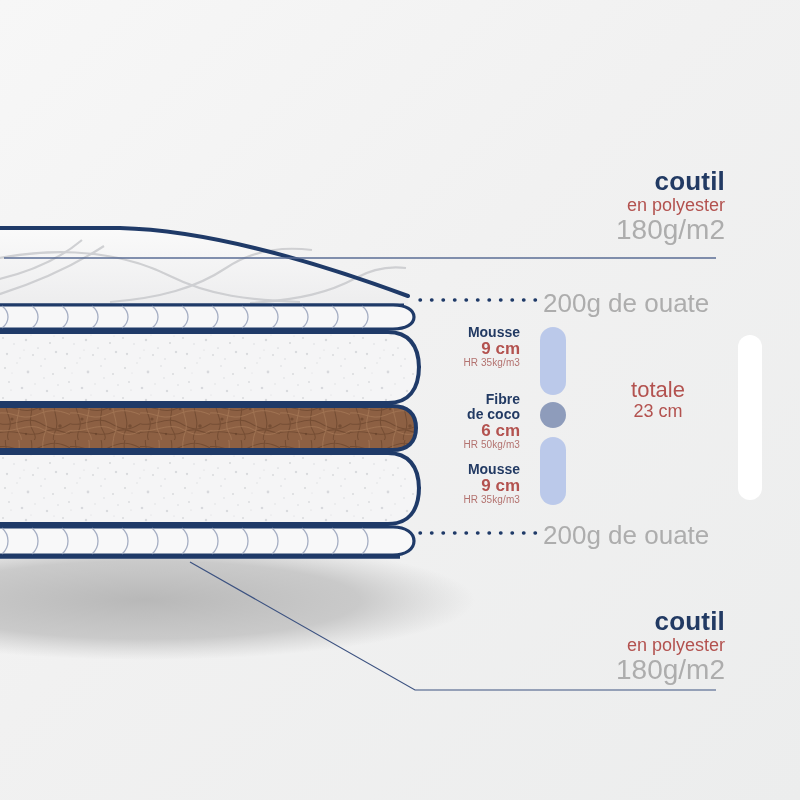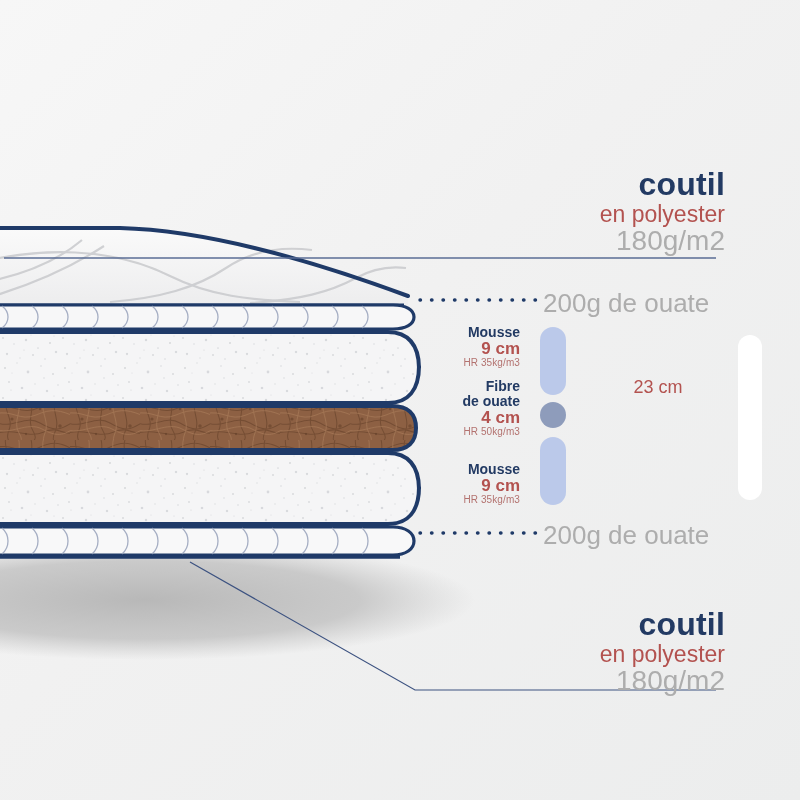--- a/index.html
+++ b/index.html
@@ -8,38 +8,38 @@
     font-family:"Liberation Sans", sans-serif;
     background:#f2f2f2;
   }
   #stage{position:relative;width:800px;height:800px;overflow:hidden;
     background:linear-gradient(135deg,#f7f7f7 0%,#f1f1f1 45%,#eceded 100%);}
 
   .svg-abs{position:absolute;left:0;top:0;width:800px;height:800px;}
 
   
   .lbl{position:absolute;text-align:right;line-height:1.06;}
-  .lbl .t1{font-size:32px;font-weight:bold;color:#223a63;letter-spacing:.2px;}
-  .lbl .t2{font-size:23px;color:#b3524f;}
+  .lbl .t1{font-size:26px;font-weight:bold;color:#223a63;letter-spacing:.2px;}
+  .lbl .t2{font-size:18px;color:#b3524f;}
   .lbl .t3{font-size:28px;color:#adadad;}
 
   #coutil-top{right:75px;top:168px;}
   #coutil-bottom{right:75px;top:608px;}
 
   .ouate{position:absolute;font-size:26px;color:#adadad;white-space:nowrap;}
   #ouate-top{left:543px;top:288px;}
   #ouate-bottom{left:543px;top:520px;}
 
   .layer-lbl{position:absolute;text-align:right;line-height:1.07;width:120px;}
   .layer-lbl .n{font-size:14px;font-weight:bold;color:#223a63;}
   .layer-lbl .v{font-size:17px;color:#b3524f;font-weight:bold;}
   .layer-lbl .d{font-size:10px;color:#b3726f;letter-spacing:.1px;}
 
   #lab-mousse-top{left:400px;top:325px;}
-  #lab-coco{left:400px;top:379px;}
+  #lab-coco{left:400px;top:392px;}
   #lab-mousse-bot{left:400px;top:462px;}
 
   #epaisseur{position:absolute;left:588px;top:378px;text-align:center;width:140px;line-height:1.07;}
   #epaisseur .e1{font-size:25px;font-weight:bold;color:#223a63;}
   #epaisseur .e2{font-size:22px;color:#b3524f;}
   #epaisseur .e3{font-size:18px;color:#b3524f;}
 
   
   .cap{position:absolute;background:#bbc9ea;}
   #cap-top{left:540px;top:327px;width:26px;height:68px;border-radius:13px;}
@@ -222,34 +222,35 @@
   <div class="ouate" id="ouate-bottom">200g de ouate</div>
 
   <div class="layer-lbl" id="lab-mousse-top">
     <div class="n">Mousse</div>
     <div class="v">9 cm</div>
     <div class="d">HR 35kg/m3</div>
   </div>
 
   <div class="layer-lbl" id="lab-coco">
     <div class="n">Fibre</div>
-    <div class="n">de ouate</div>
-    <div class="v">4 cm</div>
+    <div class="n">de coco</div>
+    <div class="v">6 cm</div>
     <div class="d">HR 50kg/m3</div>
   </div>
 
   <div class="layer-lbl" id="lab-mousse-bot">
     <div class="n">Mousse</div>
     <div class="v">9 cm</div>
     <div class="d">HR 35kg/m3</div>
   </div>
 
   <div class="cap" id="cap-top"></div>
   <div class="cap" id="cap-mid"></div>
   <div class="cap" id="cap-bot"></div>
 
   <div id="thickness-bar"></div>
 
   <div id="epaisseur">
+    <div class="e2">totale</div>
     <div class="e3">23 cm</div>
   </div>
 
 </div>
 
 </body></html>

